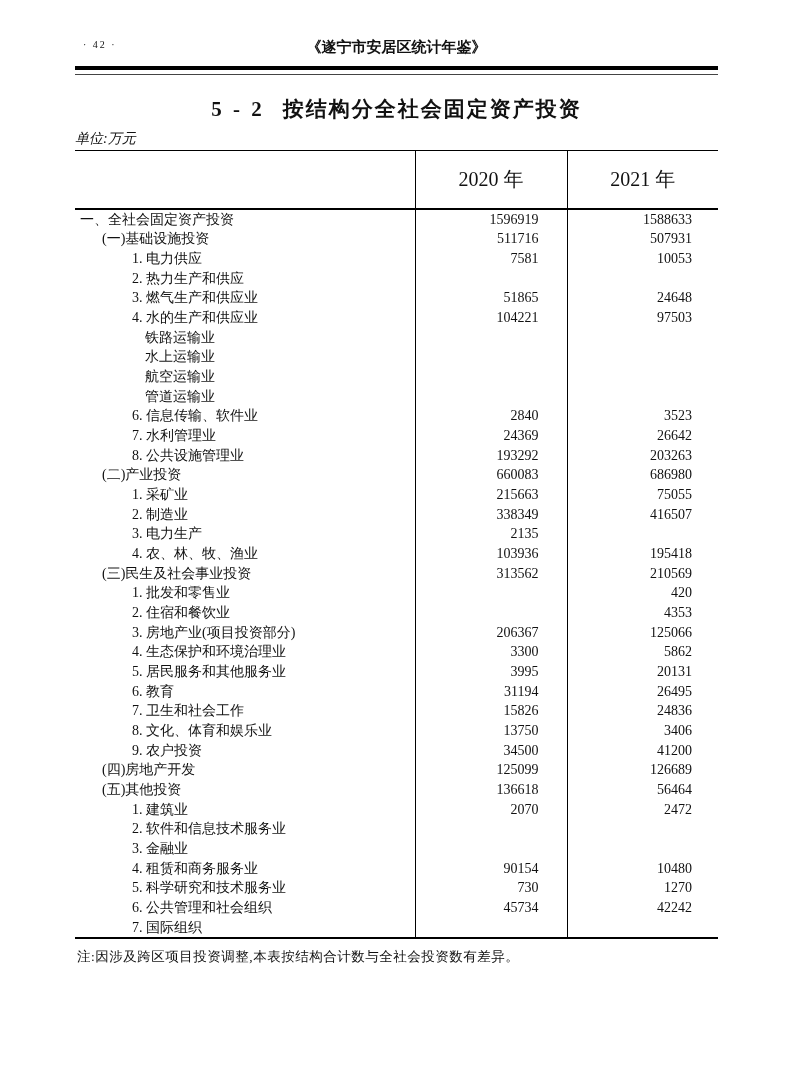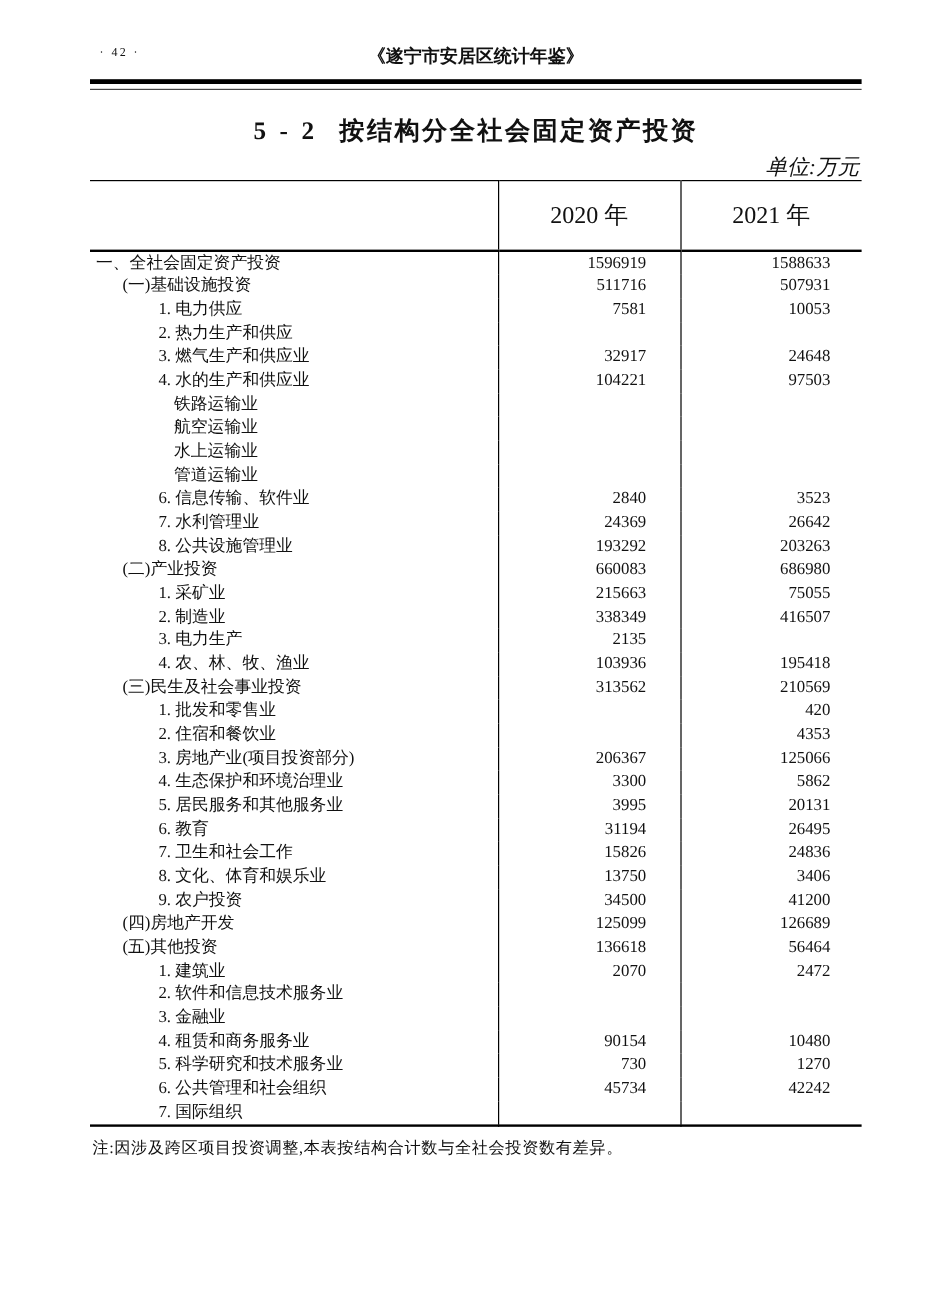--- a/index.html
+++ b/index.html
@@ -27,21 +27,21 @@
   .rule-thin  { height: 2px; border-top: 1.5px solid #444; margin-top: 4px; }
 
   .table-title {
     text-align: center; margin-top: 18px;
     font-size: 21px; font-weight: 600; letter-spacing: 2px;
     height: 30px; line-height: 30px;
   }
   .title-num { letter-spacing: 3px; margin-right: 18px; }
 
   .unit {
-    text-align: right; font-size: 18px; font-style: italic;
+    text-align: left; font-size: 14px; font-style: italic;
     margin-top: 6px; height: 18px; line-height: 18px; padding-right: 2px;
   }
 
   table.stat {
     border-collapse: collapse; table-layout: fixed;
     width: 643px; margin-top: 2px;
     border-top: 1.5px solid #000; border-bottom: 2px solid #000;
   }
   col.c-stub { width: 340px; }
   col.c-2020 { width: 152px; }
@@ -120,40 +120,40 @@
           <td class="num">7581</td>
           <td class="num num2">10053</td>
         </tr>
         <tr>
           <td class="stub ind-2">2. 热力生产和供应</td>
           <td class="num"></td>
           <td class="num num2"></td>
         </tr>
         <tr>
           <td class="stub ind-2">3. 燃气生产和供应业</td>
-          <td class="num">32917</td>
+          <td class="num">51865</td>
           <td class="num num2">24648</td>
         </tr>
         <tr>
           <td class="stub ind-2">4. 水的生产和供应业</td>
           <td class="num">104221</td>
           <td class="num num2">97503</td>
         </tr>
         <tr>
           <td class="stub ind-3">铁路运输业</td>
           <td class="num"></td>
           <td class="num num2"></td>
         </tr>
         <tr>
+          <td class="stub ind-3">水上运输业</td>
+          <td class="num"></td>
+          <td class="num num2"></td>
+        </tr>
+        <tr>
           <td class="stub ind-3">航空运输业</td>
-          <td class="num"></td>
-          <td class="num num2"></td>
-        </tr>
-        <tr>
-          <td class="stub ind-3">水上运输业</td>
           <td class="num"></td>
           <td class="num num2"></td>
         </tr>
         <tr>
           <td class="stub ind-3">管道运输业</td>
           <td class="num"></td>
           <td class="num num2"></td>
         </tr>
         <tr>
           <td class="stub ind-2">6. 信息传输、软件业</td>

